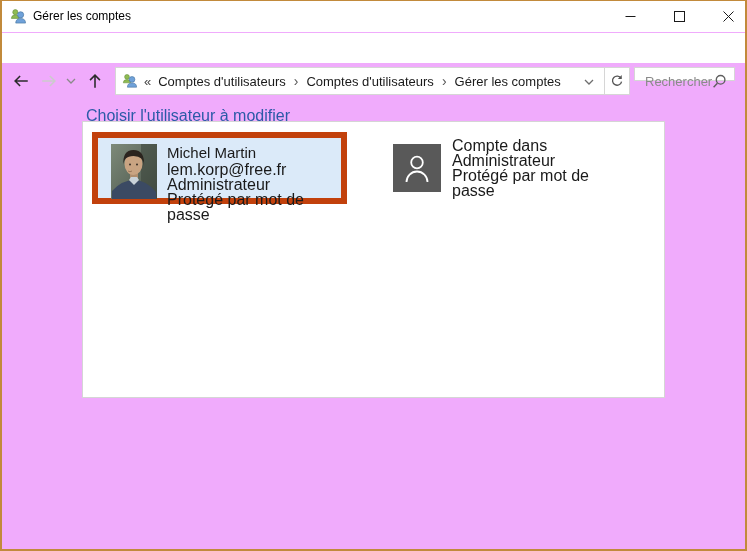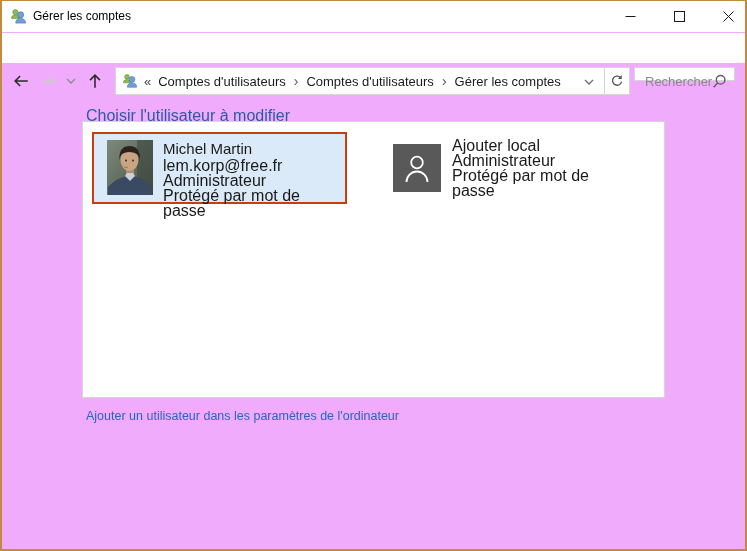--- a/index.html
+++ b/index.html
@@ -38,21 +38,21 @@
   .searchbox input{
     position:absolute;left:0;top:0;width:76px;height:26px;border:none;outline:none;
     font-family:"Liberation Sans","DejaVu Sans",sans-serif;font-size:13px;color:#333;padding:0 0 0 10px;background:transparent;
   }
   .searchbox input::placeholder{color:#8a8a8a;opacity:1;}
   .searchbox .mag{position:absolute;right:7px;top:6px;width:15px;height:15px;}
   
   .heading{position:absolute;left:84px;top:87px;font-size:16px;color:#2b5aa7;margin-top:19px;}
   .userbox{position:absolute;left:80px;top:120px;width:583px;height:277px;box-sizing:border-box;border:1px solid #d5d5d5;background:#fff;}
   .usertile{position:absolute;top:10px;width:255px;height:72px;box-sizing:border-box;cursor:pointer;}
-  .tile-0{left:9px;background:#dbeaf9;border:2px solid #c2410c;padding-left:23px;}
+  .tile-0{left:9px;background:#dbeaf9;border:6px solid #c2410c;padding-left:23px;}
   .tile-1{left:296px;background:transparent;border:1px solid transparent;}
   .tile-avatar{position:absolute;left:13px;}
   .tile-0 .tile-avatar{top:6px;width:46px;height:55px;}
   .tile-1 .tile-avatar{top:11px;width:48px;height:48px;}
   .tile-text{position:absolute;top:5px;}
   .tile-0 .tile-text{left:69px;} .tile-1 .tile-text{left:72px;}
   .tile-name{font-size:15px;line-height:19px;color:#1a1a1a;}
   .tile-line{font-size:16px;line-height:15px;color:#1a1a1a;}
   .footer-link{position:absolute;left:84px;top:408px;font-size:12.5px;color:#2467c8;cursor:pointer;}
   svg{display:block;}
@@ -186,23 +186,22 @@
 
     <div class="usertile tile-1">
       <span class="tile-avatar">
         <svg width="48" height="48" viewBox="0 0 48 48">
           <rect width="48" height="48" fill="#595959"></rect>
           <circle cx="24" cy="18.5" r="5.8" fill="none" stroke="#ffffff" stroke-width="1.8"></circle>
           <path d="M13.5 38 A10.5 10.5 0 0 1 34.5 38" fill="none" stroke="#ffffff" stroke-width="1.8"></path>
         </svg>
       </span>
       <div class="tile-text">
-        <div class="tile-line">Ajouter local</div>
+        <div class="tile-line">Compte dans</div>
         <div class="tile-line">Administrateur</div>
         <div class="tile-line">Protégé par mot de passe</div>
       </div>
     </div>
 
   </div>
 
-  <div class="footer-link">Ajouter un utilisateur dans les paramètres de l'ordinateur</div>
 
 </div>
 
 </body></html>

